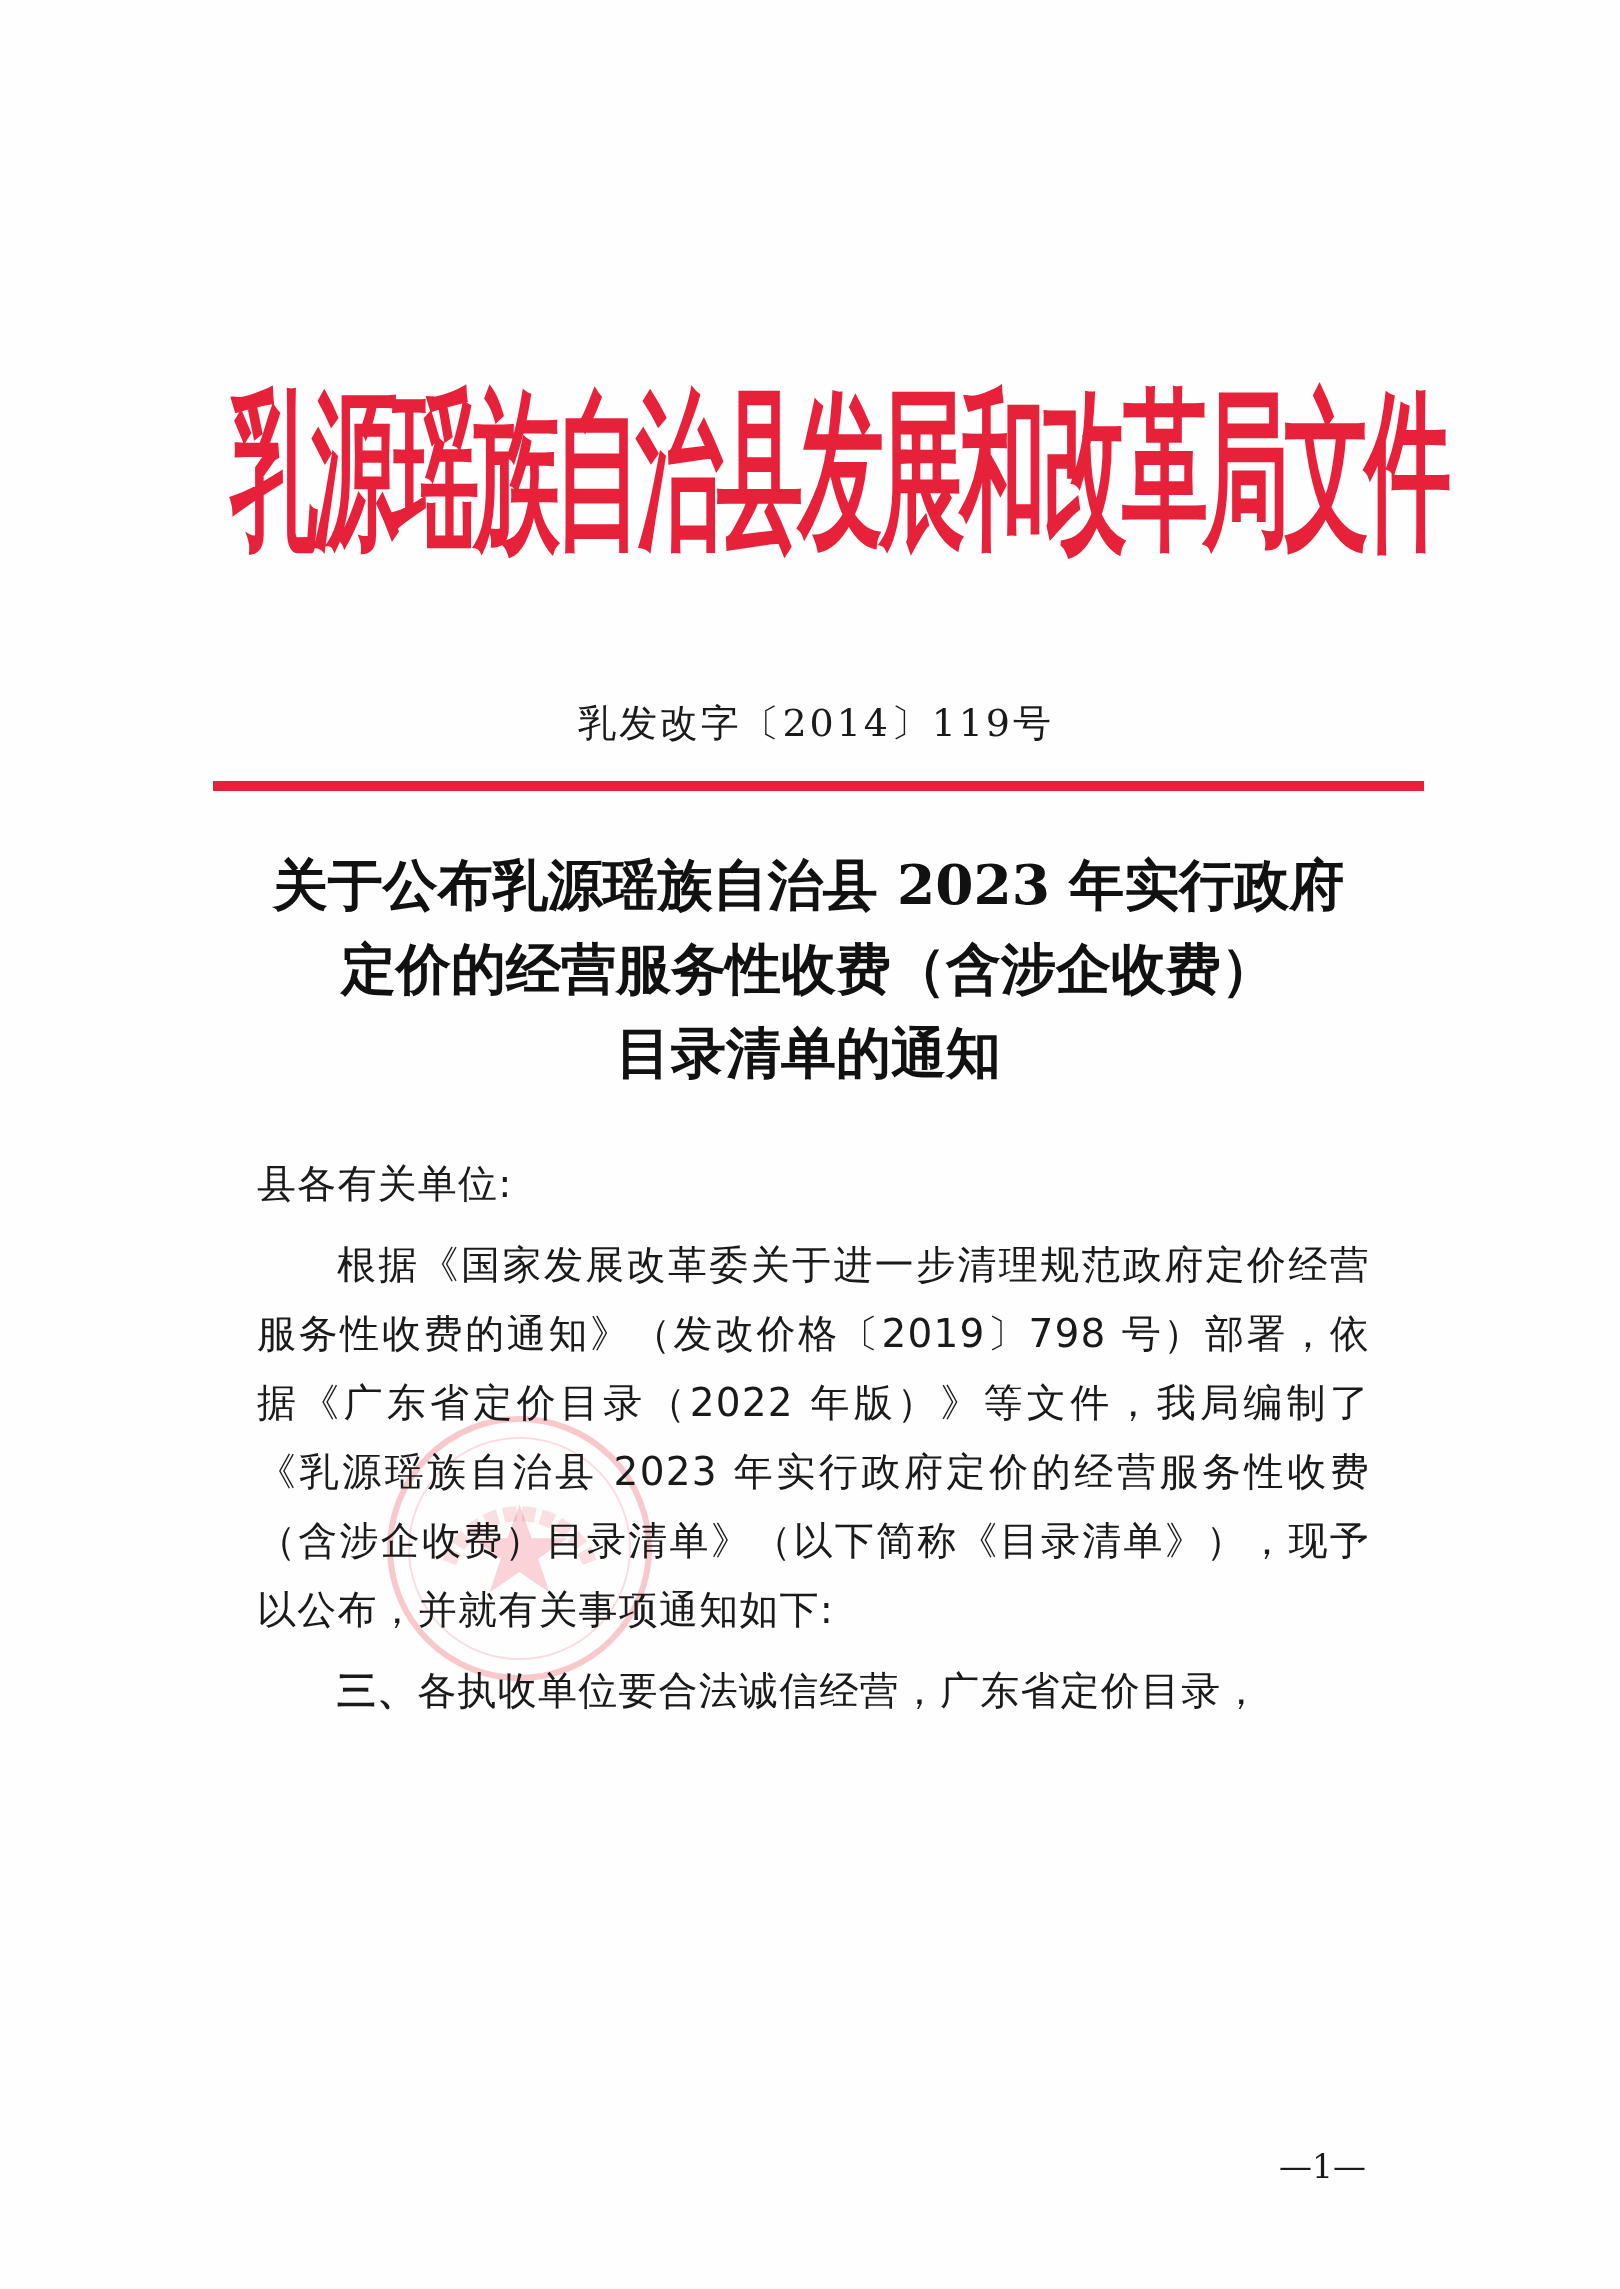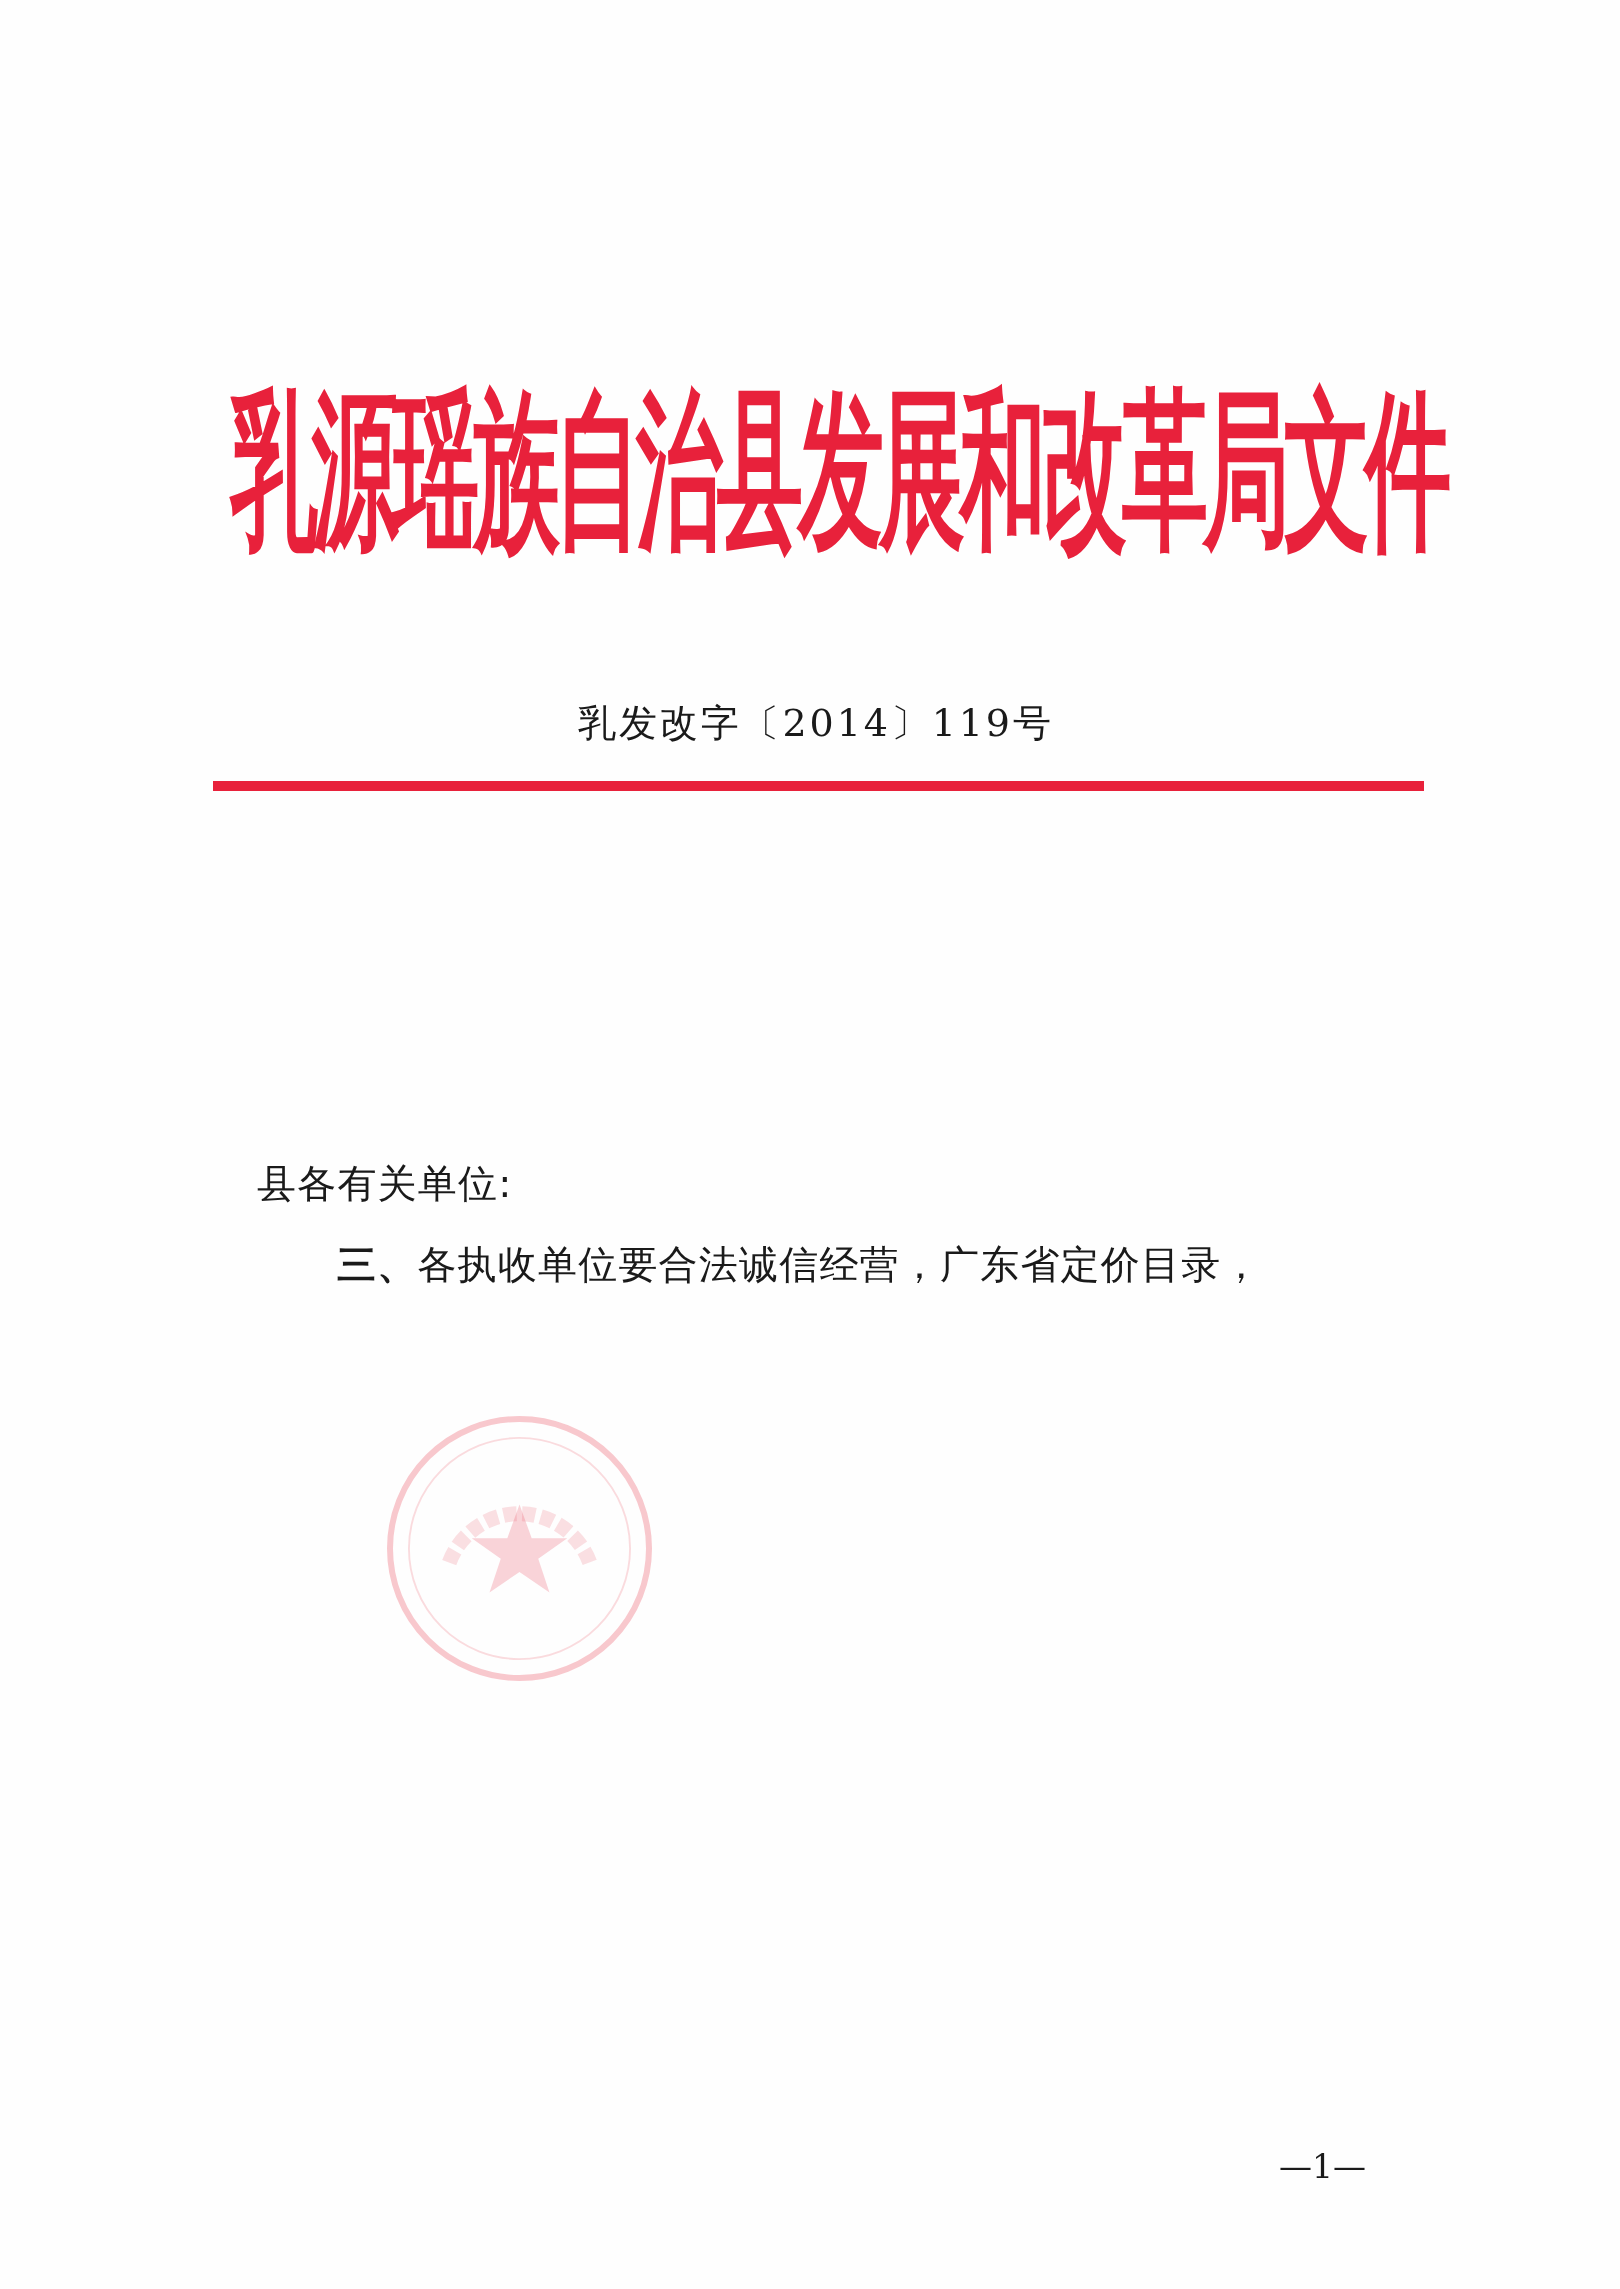--- a/index.html
+++ b/index.html
@@ -147,30 +147,36 @@
       <span>革</span>
       <span>局</span>
       <span>文</span>
       <span>件</span>
     </div>
 
   <div class="doc-number">乳发改字〔2014〕119号</div>
 
   <div class="red-rule"></div>
 
+  <div class="headline">
+    <div>关于公布乳源瑶族自治县 2023 年实行政府</div>
+    <div>定价的经营服务性收费（含涉企收费）</div>
+    <div>目录清单的通知</div>
+  </div>
 
   <div class="seal">
     <svg viewBox="0 0 270 270">
       <circle cx="135" cy="135" r="118" fill="none" stroke="rgba(232,60,80,0.18)" stroke-width="2"></circle>
       <polygon points="135,88 148,124 186,124 155,146 167,182 135,160 103,182 115,146 84,124 122,124" fill="rgba(232,60,80,0.22)"></polygon>
       <path d="M60,150 A80,80 0 0 1 210,150" fill="none" stroke="rgba(232,60,80,0.16)" stroke-width="16" stroke-dasharray="14 6"></path>
     </svg>
   </div>
 
   <div class="body-text">
     <p>县各有关单位:</p>
+    <p class="indent">根据《国家发展改革委关于进一步清理规范政府定价经营服务性收费的通知》（发改价格〔2019〕798 号）部署，依据《广东省定价目录（2022 年版）》等文件，我局编制了《乳源瑶族自治县 2023 年实行政府定价的经营服务性收费（含涉企收费）目录清单》（以下简称《目录清单》），现予以公布，并就有关事项通知如下:</p>
     <p class="indent"><span class="num">三、</span><span>各执收单位要合法诚信经营，广东省定价目录，</span></p>
   </div>
 
   <div class="page-number">—1—</div>
 
 </div>
 
 
 </body></html>

